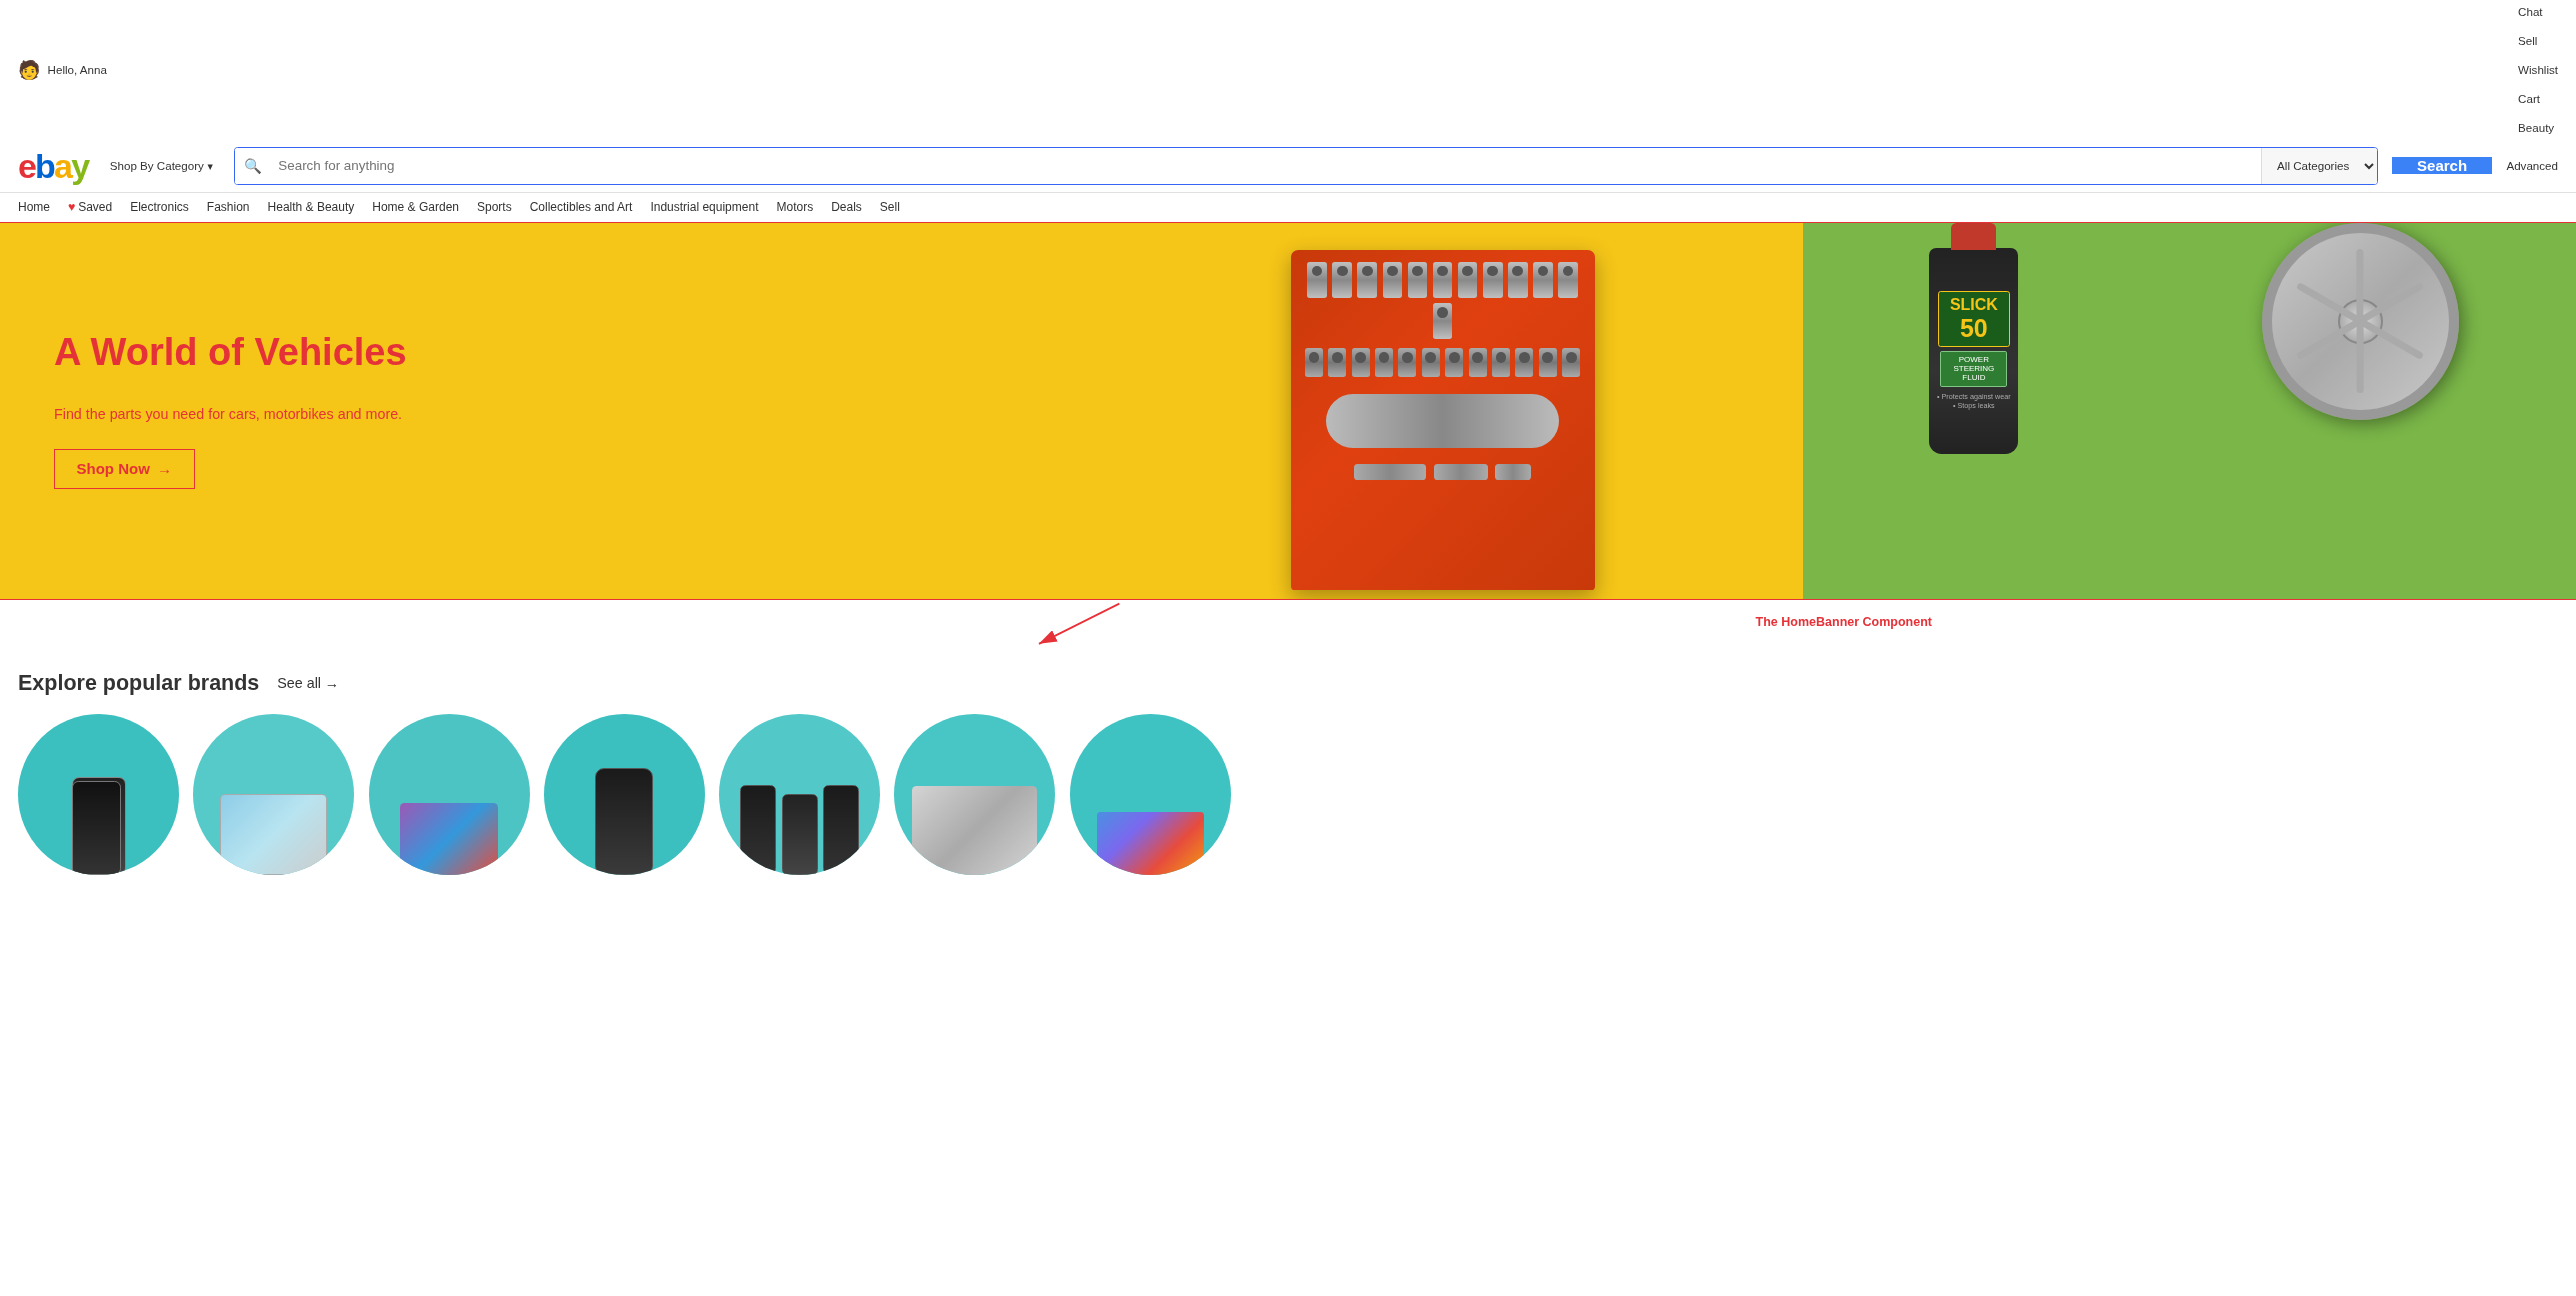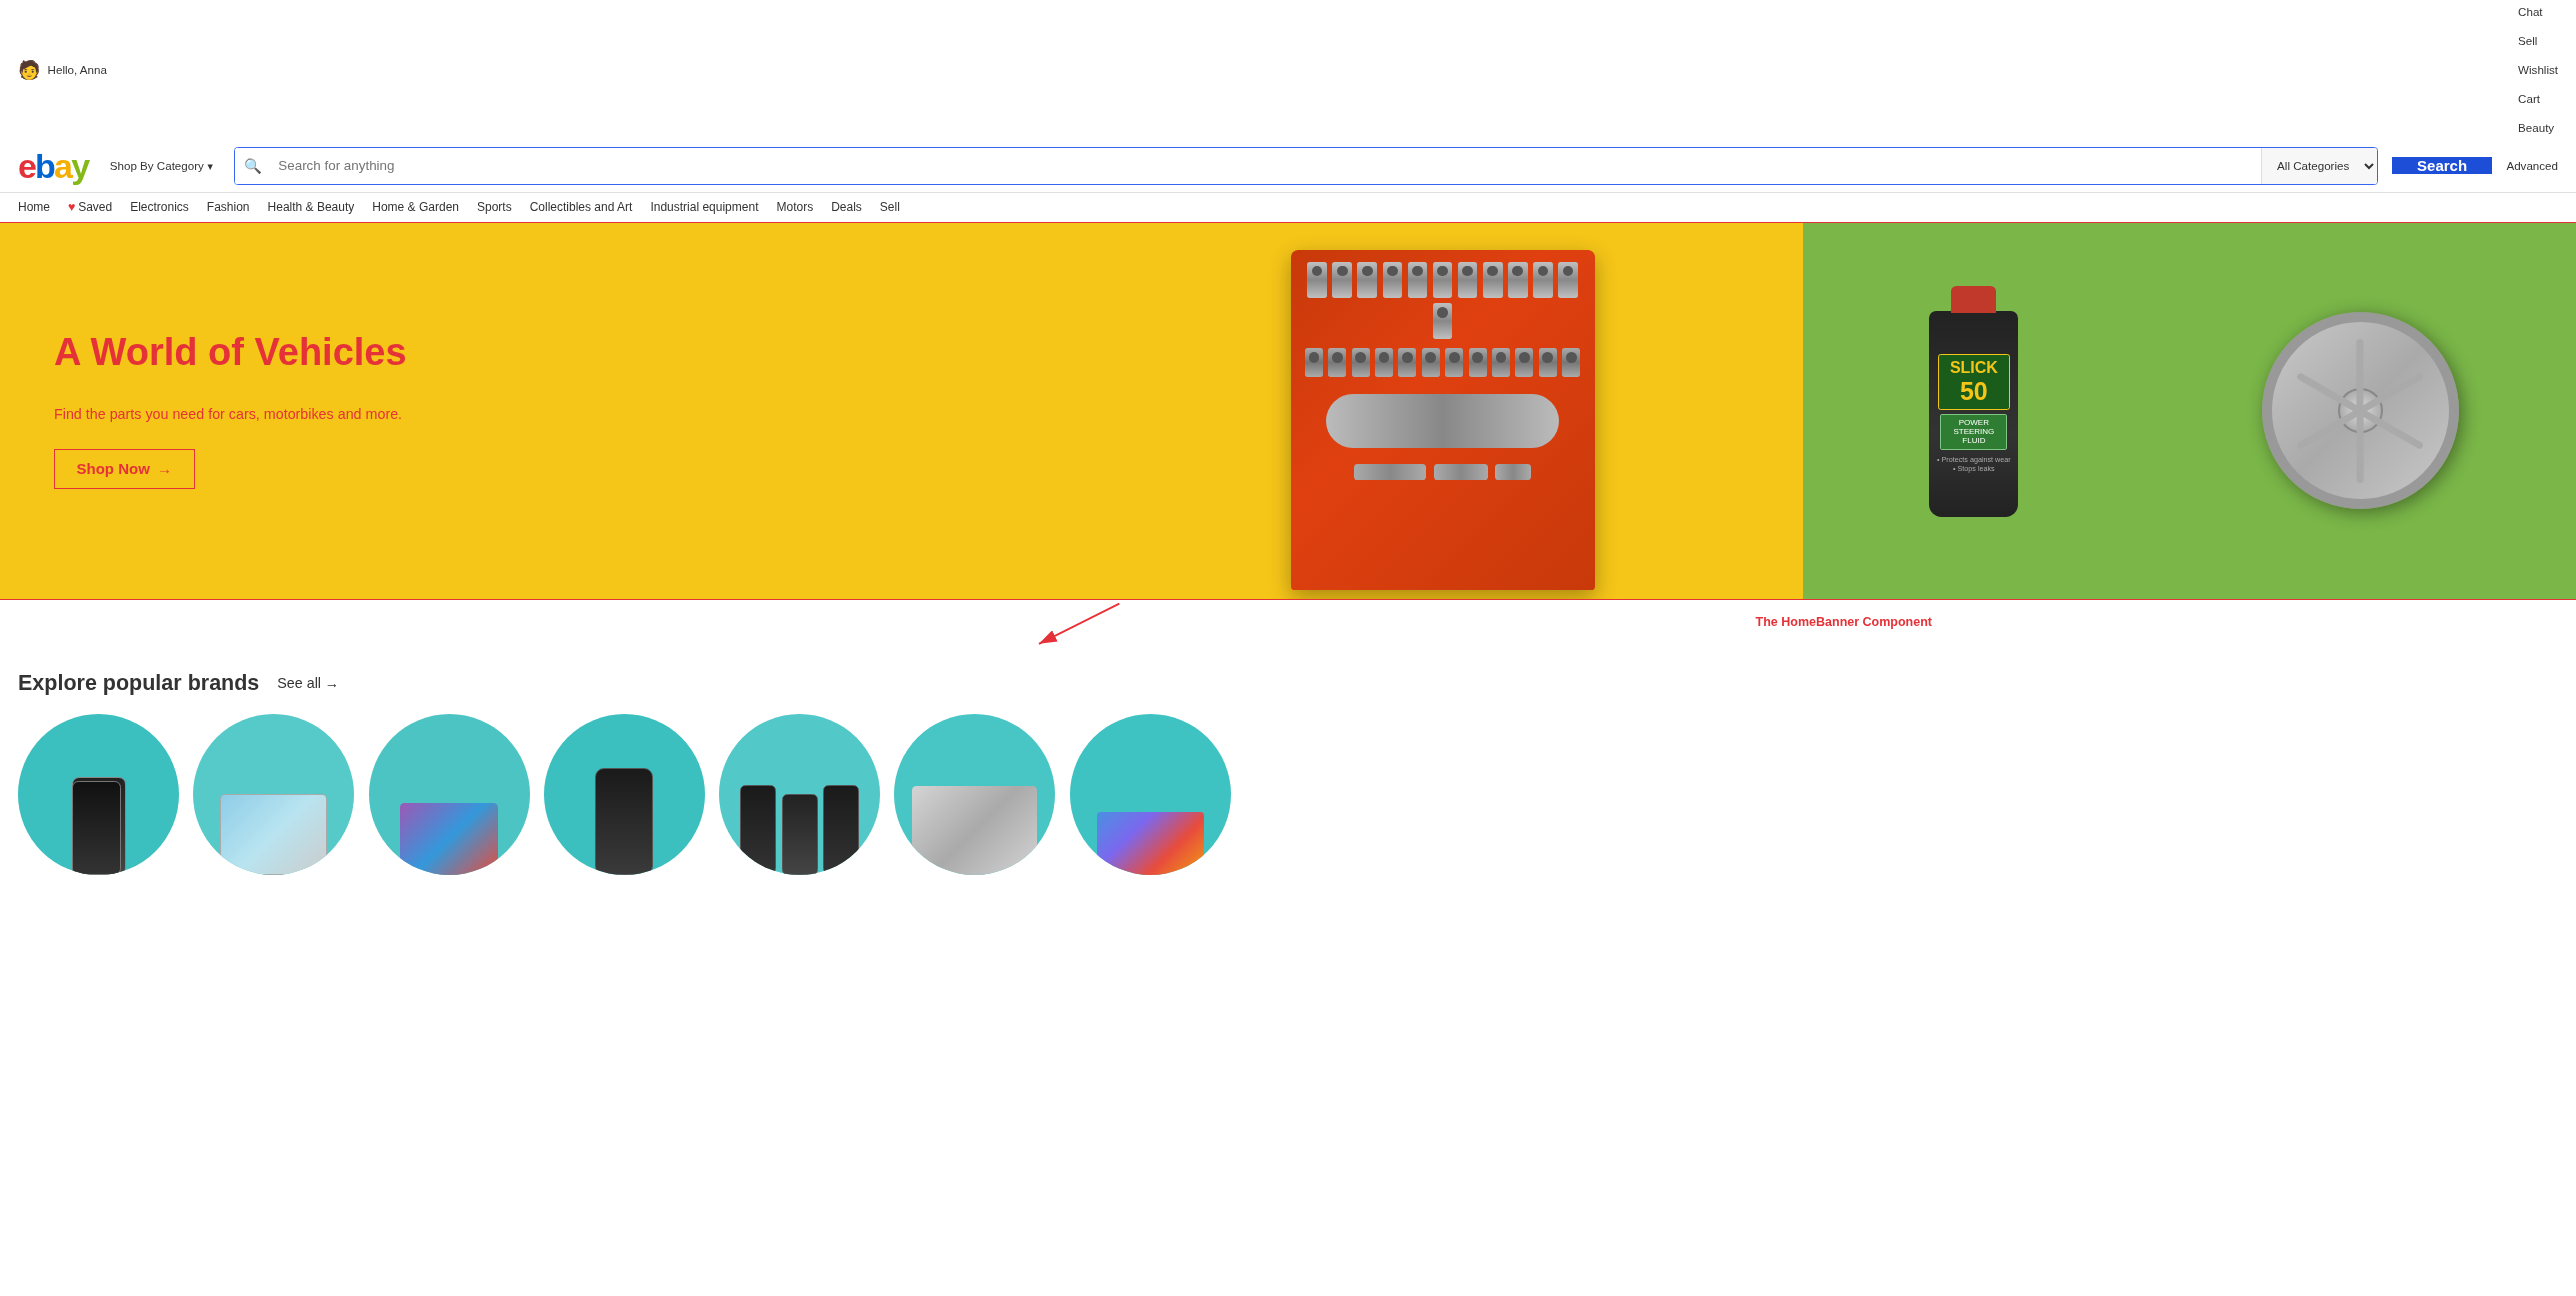--- a/index.html
+++ b/index.html
@@ -74,21 +74,21 @@
       border: none;
       border-left: 0.9px solid #ddd;
       padding: 0 10.7px;
       font-size: 11.6px;
       background: #f7f7f7;
       cursor: pointer;
       outline: none;
       color: #333;
     }
     .search-btn {
-      background: #1d4ed8;
+      background: #3b82f6;
       color: #fff;
       border: none;
       padding: 0 25px;
       font-size: 15px;
       font-weight: bold;
       cursor: pointer;
       white-space: nowrap;
     }
     .advanced-link {
       font-size: 11.6px;
@@ -208,21 +208,20 @@
       height: 10.7px;
       background: #555;
       border-radius: 50%;
       margin: 3.6px auto 0;
     }
 
     .banner-right {
       background: #7ab648;
       flex: 1;
       display: flex;
-      align-items: center;
       justify-content: space-around;
       overflow: hidden;
     }
     .oil-bottle {
       width: 107px;
       height: 250px;
       display: flex;
       flex-direction: column;
       align-items: center;
       position: relative;

